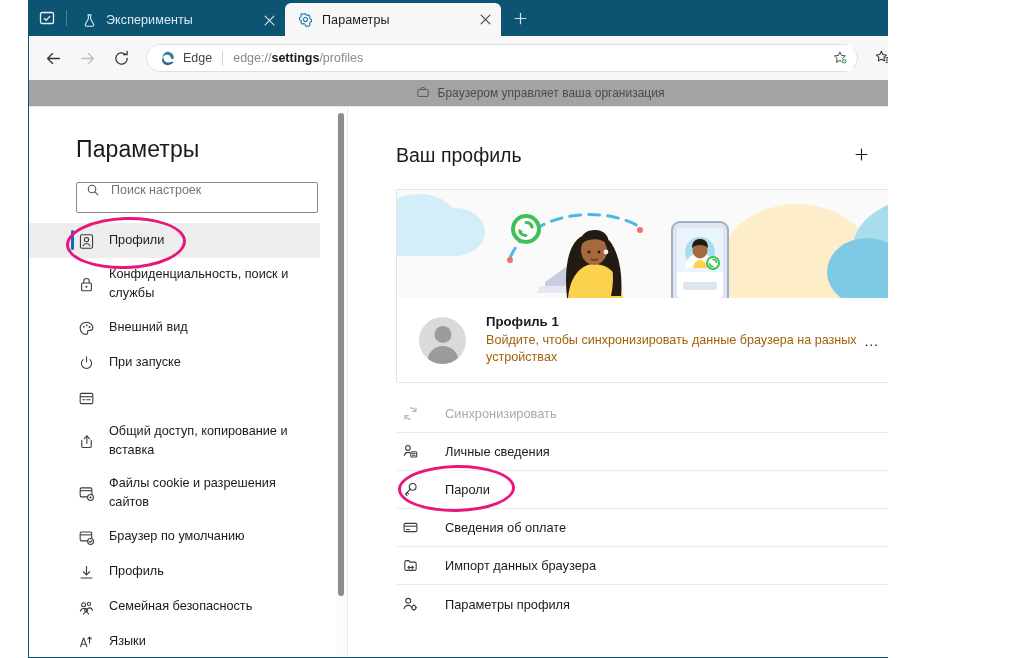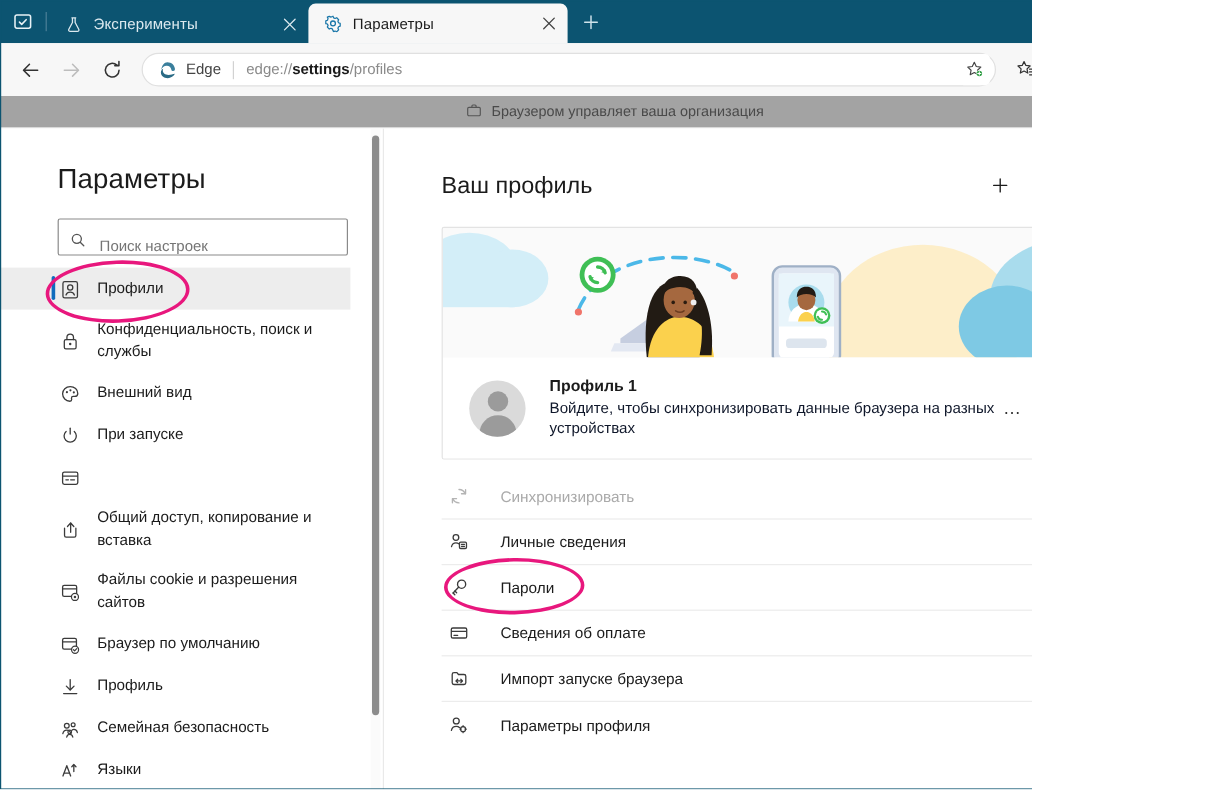--- a/index.html
+++ b/index.html
@@ -14,20 +14,21 @@
   }
   * { box-sizing: border-box; }
 
   
   #window {
     position: relative;
     width: 860px;
     height: 658px;
     background: #ffffff;
     overflow: hidden;
+    margin-left: 28px;
   }
 
   
   #titlebar {
     position: absolute;
     left: 0; top: 0;
     width: 1024px; height: 36px;
     background: #0c5471;
   }
   #tab-strip {
@@ -216,21 +217,21 @@
     color: #1b1b1b;
     padding: 29px 0 0 48px;
     letter-spacing: .1px;
   }
   #search-wrap {
     margin: 19px 30px 0 48px;
     height: 31px;
     border: 1px solid #8a8a8a;
     border-radius: 2px;
     display: flex;
-    align-items: flex-end;
+    align-items: flex-start;
     padding-left: 9px;
     background: #fff;
   }
   #search-input {
     border: 0;
     outline: 0;
     font-family: "Liberation Sans", sans-serif;
     font-size: 12.5px;
     color: #767676;
     margin-left: 11px;
@@ -367,21 +368,21 @@
     max-width: 410px;
   }
   #profile-name {
     font-size: 13.2px;
     font-weight: 700;
     color: #1b1b1b;
     margin-bottom: 3px;
   }
   #profile-desc {
     font-size: 12.6px;
-    color: #0f172a;
+    color: #a16207;
     line-height: 17px;
   }
   #profile-more {
     width: 30px; height: 30px;
     flex: 0 0 30px;
     display: flex; align-items: center; justify-content: center;
     color: #333;
     font-size: 15px;
     letter-spacing: 1.5px;
     margin-right: 8px;
@@ -921,21 +922,21 @@
           </span>
         </div>
 
         <div class="srow">
           <span class="srow-icon">
             <svg width="17" height="17" viewBox="0 0 18 18" fill="none" aria-hidden="true">
               <path d="M3 5.4c0-.9.7-1.6 1.6-1.6h2.6l1.3 1.6h4.9c.9 0 1.6.7 1.6 1.6v5.6c0 .9-.7 1.6-1.6 1.6H4.6c-.9 0-1.6-.7-1.6-1.6z" stroke="currentColor" stroke-width="1.15" stroke-linejoin="round"></path>
               <path d="M6.6 11.1h5.2M7.8 9.6l-1.5 1.5 1.5 1.5M10.6 9.6l1.5 1.5-1.5 1.5" stroke="currentColor" stroke-width="1.1" stroke-linecap="round" stroke-linejoin="round"></path>
             </svg>
           </span>
-          <span class="srow-label">Импорт запуске браузера</span>
+          <span class="srow-label">Импорт данных браузера</span>
           <span class="srow-chev">
             <svg width="11" height="11" viewBox="0 0 12 12" aria-hidden="true">
               <path d="M4 1.5L8.4 6 4 10.5" stroke="currentColor" stroke-width="1.2" fill="none" stroke-linecap="round" stroke-linejoin="round"></path>
             </svg>
           </span>
         </div>
 
         <div class="srow">
           <span class="srow-icon">
             <svg width="17" height="17" viewBox="0 0 18 18" fill="none" aria-hidden="true">

